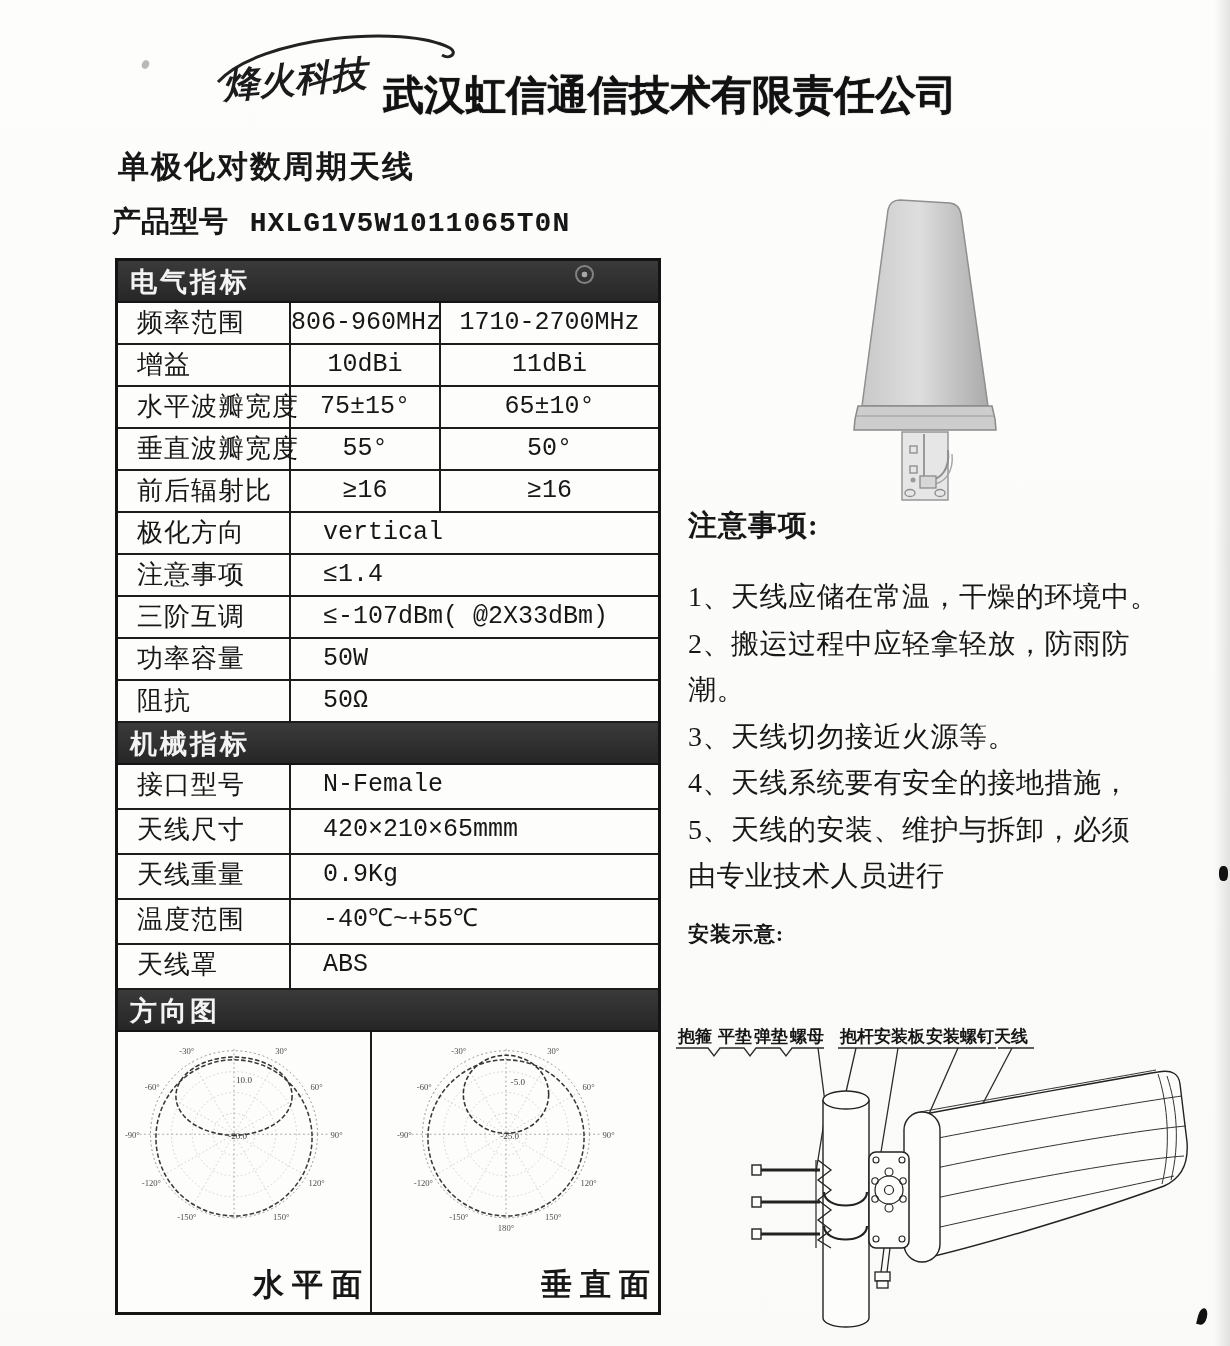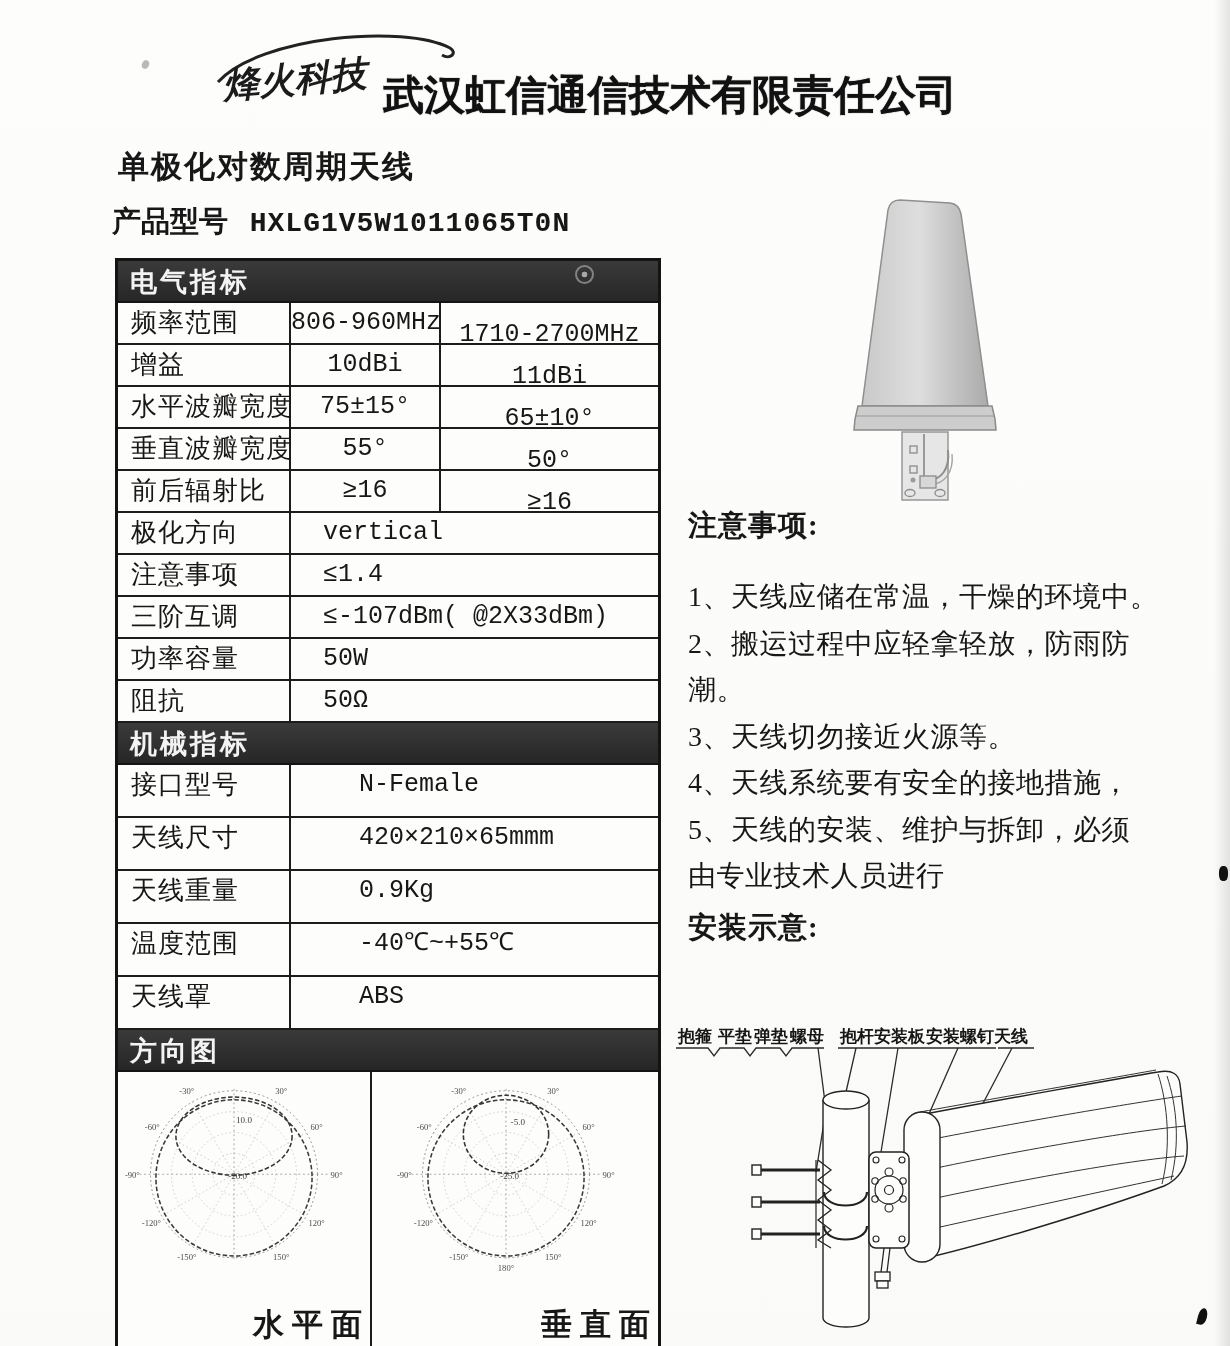--- a/index.html
+++ b/index.html
@@ -26,32 +26,32 @@
     position:absolute;left:115px;top:258px;width:546px;
     border:3px solid #141414;box-sizing:border-box;background:#fdfdfc;
   }
   .sec-bar{
     height:42px;background:linear-gradient(180deg,#3a3a3a,#262626);
     color:#f3f3f3;font-size:27px;font-weight:bold;letter-spacing:3px;
     line-height:42px;padding-left:12px;box-sizing:border-box;position:relative;
     border-bottom:2px solid #141414;
   }
   .trow{display:flex;height:42px;border-bottom:2px solid #1c1c1c;box-sizing:border-box;}
-  .trow.mech{height:53px;gap:36px;}
+  .trow.mech{height:45px;}
   .trow:last-child{border-bottom:none;}
   .c-label{
     width:173px;box-sizing:border-box;border-right:2px solid #1c1c1c;
-    font-size:26px;padding-left:13px;line-height:39px;letter-spacing:1px;white-space:nowrap;
+    font-size:26px;padding-left:19px;line-height:39px;letter-spacing:1px;white-space:nowrap;
   }
   .c-val{
     box-sizing:border-box;font-family:"Liberation Mono","DejaVu Sans Mono",monospace;
     font-size:25px;line-height:39px;white-space:nowrap;
   }
   .c-mid{width:150px;border-right:2px solid #1c1c1c;text-align:center;}
-  .c-right{flex:1;text-align:center;margin-top:12px;}
+  .c-right{flex:1;text-align:center;}
   .c-span{flex:1;text-align:left;padding-left:32px;}
   
   .plot-row{display:flex;height:280px;}
   .plot-cell{position:relative;box-sizing:border-box;}
   .plot-cell.left{width:252px;}
   .plot-cell.right{flex:1;border-left:2px solid #1c1c1c;}
   .plot-svg{position:absolute;top:4px;width:236px;height:211px;}
   .plot-cell.left  .plot-svg{left:-2px;}
   .plot-cell.right .plot-svg{left:16px;}
   .plot-caption{
@@ -60,21 +60,21 @@
   }
   .bar-stamp{
     position:absolute;right:64px;top:4px;width:15px;height:15px;border-radius:50%;
     border:2px solid #9d9d9d;opacity:.75;background:radial-gradient(circle,#cfcfcf 25%,transparent 30%);
   }
   
   .antenna-svg{position:absolute;left:852px;top:188px;width:170px;height:315px;}
   .notes{position:absolute;left:688px;top:506px;width:540px;}
   .notes-title{font-size:29px;font-weight:bold;letter-spacing:1px;margin-bottom:28px;}
   .note-line{font-size:28px;line-height:46.5px;letter-spacing:0.5px;white-space:nowrap;}
-  .install-title{font-size:29px;font-weight:bold;margin-top:8px;letter-spacing:1px;}
+  .install-title{font-size:21px;font-weight:bold;margin-top:20px;letter-spacing:1px;}
   .install-svg{position:absolute;left:668px;top:1020px;width:562px;height:322px;}
   
   .artifact{position:absolute;background:#111;}
   .art-comma{left:1198px;top:1308px;width:9px;height:17px;border-radius:60% 60% 60% 0;transform:rotate(14deg);}
   .art-blob{left:1219px;top:866px;width:9px;height:15px;border-radius:40%;}
   .art-speck{left:142px;top:60px;width:7px;height:9px;background:#b9b9b9;border-radius:50%;transform:rotate(25deg);}
   svg text{font-family:"Liberation Serif","DejaVu Serif",serif;}
 </style>
 </head>
 <body>

